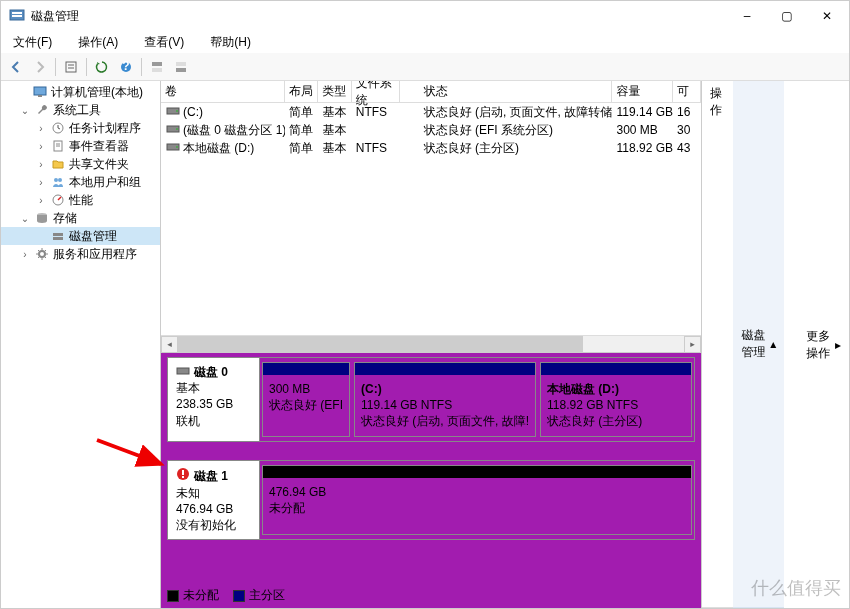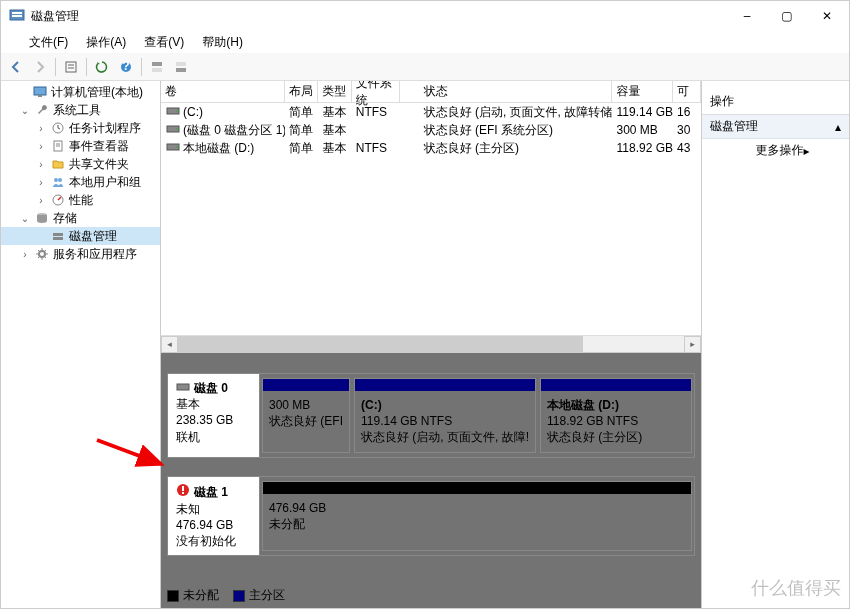--- a/index.html
+++ b/index.html
@@ -4,21 +4,21 @@
 <style>
 * { margin: 0; padding: 0; box-sizing: border-box; font-family: "Microsoft YaHei", "Segoe UI", sans-serif; font-size: 12px; }
 body { background: #fff; width: 850px; height: 609px; overflow: hidden; position: relative; border: 1px solid #ccc; }
 
 .titlebar { height: 30px; display: flex; align-items: center; padding: 0 2px 0 8px; }
 .titlebar .app-icon { width: 16px; height: 16px; margin-right: 6px; display: inline-flex; align-items: center; justify-content: center; }
 .titlebar .title { flex: 1; }
 .titlebar .win-controls { display: flex; }
 .titlebar .win-btn { width: 40px; height: 28px; display: flex; align-items: center; justify-content: center; cursor: pointer; }
 
-.menubar { height: 22px; display: flex; align-items: center; padding: 0 20px; gap: 2px; }
+.menubar { height: 22px; display: flex; align-items: center; padding: 0 4px; gap: 10px; }
 .menubar .menu-item { padding: 2px 8px; cursor: pointer; }
 
 .toolbar { height: 28px; display: flex; align-items: center; padding: 0 4px; gap: 2px; border-bottom: 1px solid #ddd; background: #f8f8f8; }
 .toolbar .tb-btn { width: 22px; height: 22px; display: flex; align-items: center; justify-content: center; cursor: pointer; border: 1px solid transparent; }
 .toolbar .sep { width: 1px; height: 18px; background: #ccc; margin: 0 2px; }
 
 .main-area { display: flex; height: calc(100% - 80px); }
 
 
 .tree-panel { width: 160px; border-right: 1px solid #ccc; background: #fff; overflow: auto; padding: 2px 0; }
@@ -47,37 +47,37 @@
 .c-fs { width: 52px; }
 .c-status { width: 212px; margin-left: 20px; }
 .c-cap { width: 66px; }
 .c-free { width: 30px; }
 
 .hscroll { height: 17px; display: flex; align-items: center; background: #f0f0f0; border-top: 1px solid #ddd; }
 .hscroll .sc-btn { width: 17px; height: 17px; background: #f0f0f0; border: 1px solid #ccc; display: flex; align-items: center; justify-content: center; font-size: 9px; color: #666; }
 .hscroll .sc-track { flex: 1; position: relative; height: 17px; }
 .hscroll .sc-thumb { position: absolute; left: 0; width: 80%; height: 100%; background: #cdcdcd; }
 
-.disk-graphics { flex: 1; overflow: auto; padding: 20px 6px; background: #737373; position: relative; }
+.disk-graphics { flex: 1; overflow: auto; padding: 4px 6px; background: #a21caf; position: relative; }
 .disk-block { display: flex; margin-bottom: 18px; border: 1px solid #888; }
 .disk-label { width: 92px; padding: 6px 8px; border-right: 1px solid #888; background: #fff; display: flex; flex-direction: column; justify-content: flex-start; line-height: 1.35; }
 .disk-label .dl-title { font-weight: bold; display: flex; align-items: center; gap: 4px; }
 .disk-parts { flex: 1; display: flex; }
 .part { border: 1px solid #888; margin: 4px 2px; display: flex; flex-direction: column; }
 .part .bar { height: 12px; background: #000080; }
 .part .bar.unalloc { background: #000; }
 .part .info { padding: 6px 6px; line-height: 1.35; white-space: nowrap; overflow: hidden; flex: 1; }
 .part .info .p-title { font-weight: bold; }
 
 .legend { position: absolute; bottom: 4px; left: 6px; display: flex; gap: 14px; align-items: center; }
 .legend .lg { display: flex; align-items: center; gap: 4px; }
 .legend .sw { width: 12px; height: 12px; border: 1px solid #333; }
 
 
-.actions-panel { width: 147px; background: #fff; display: flex; flex-direction: column; margin-top: 8px; }
+.actions-panel { width: 147px; background: #fff; display: flex; flex-direction: row; }
 .actions-header { padding: 4px 8px; font-weight: normal; background: #fff; border-bottom: 1px solid #ddd; }
 .actions-cat { background: #eef3fa; padding: 3px 8px; display: flex; justify-content: space-between; align-items: center; border-bottom: 1px solid #d7e4f2; cursor: pointer; }
 .actions-item { padding: 3px 8px 3px 22px; display: flex; justify-content: center; align-items: center; cursor: pointer; }
 
 .red-arrow { position: absolute; left: 92px; top: 435px; pointer-events: none; z-index: 10; }
 
 .watermark { position: absolute; right: 8px; bottom: 8px; opacity: 0.25; font-size: 18px; pointer-events: none; }
 </style>
 </head>
 <body>

